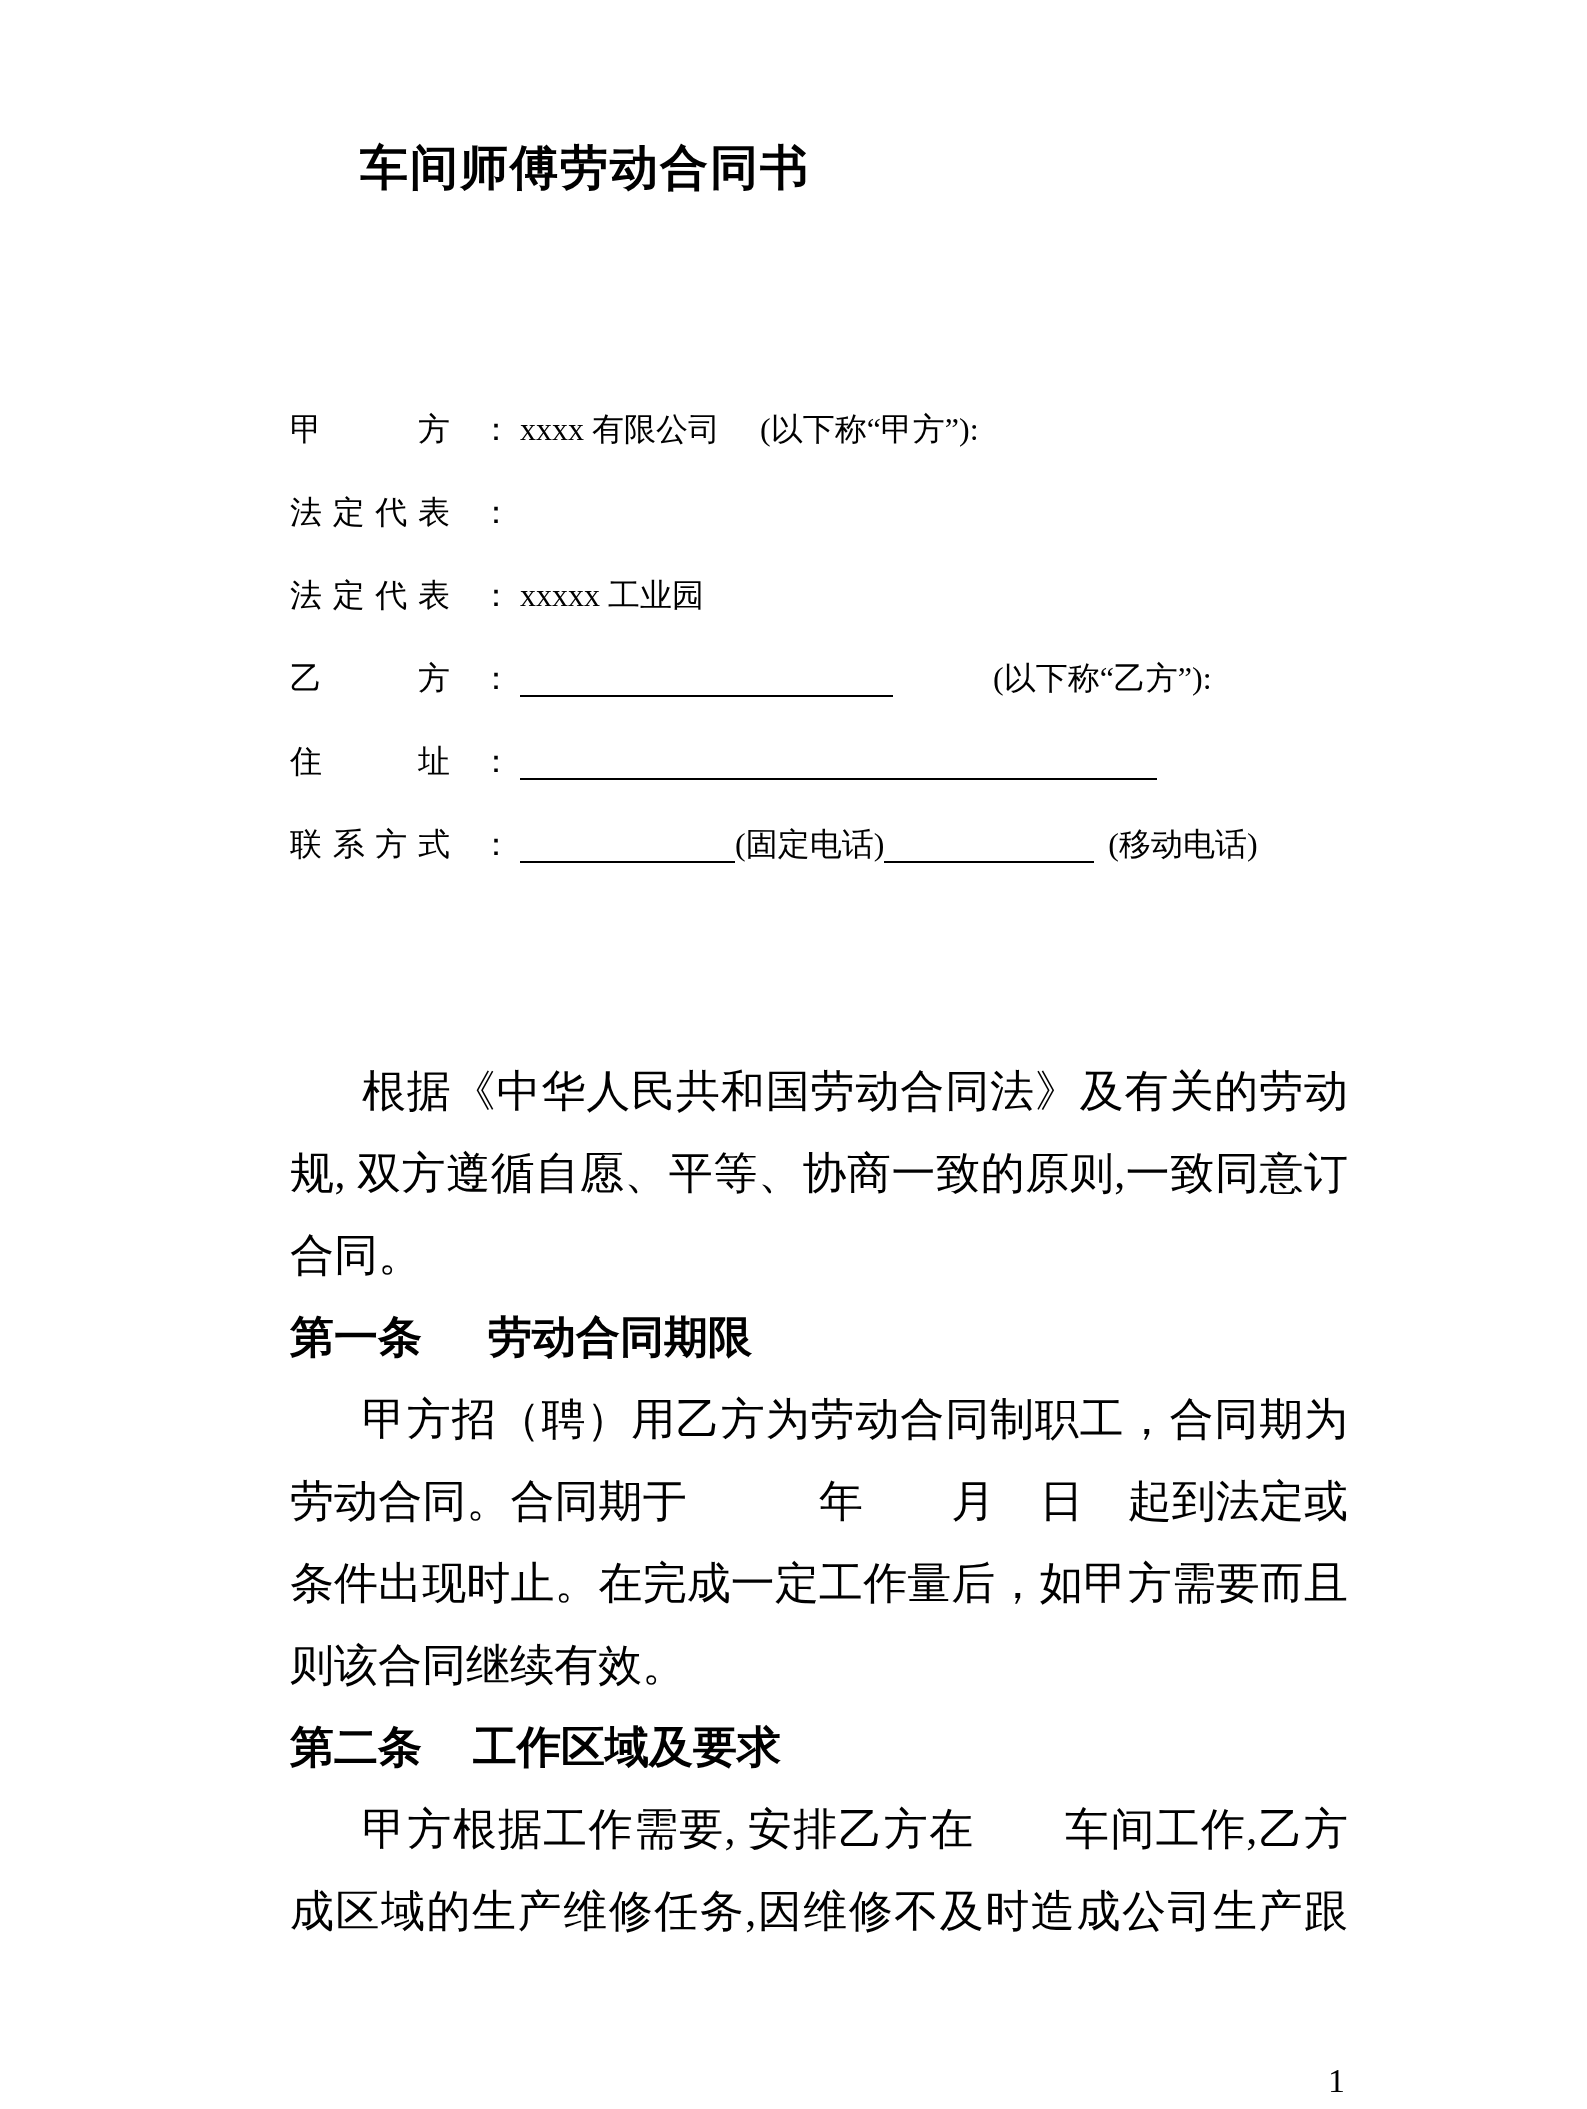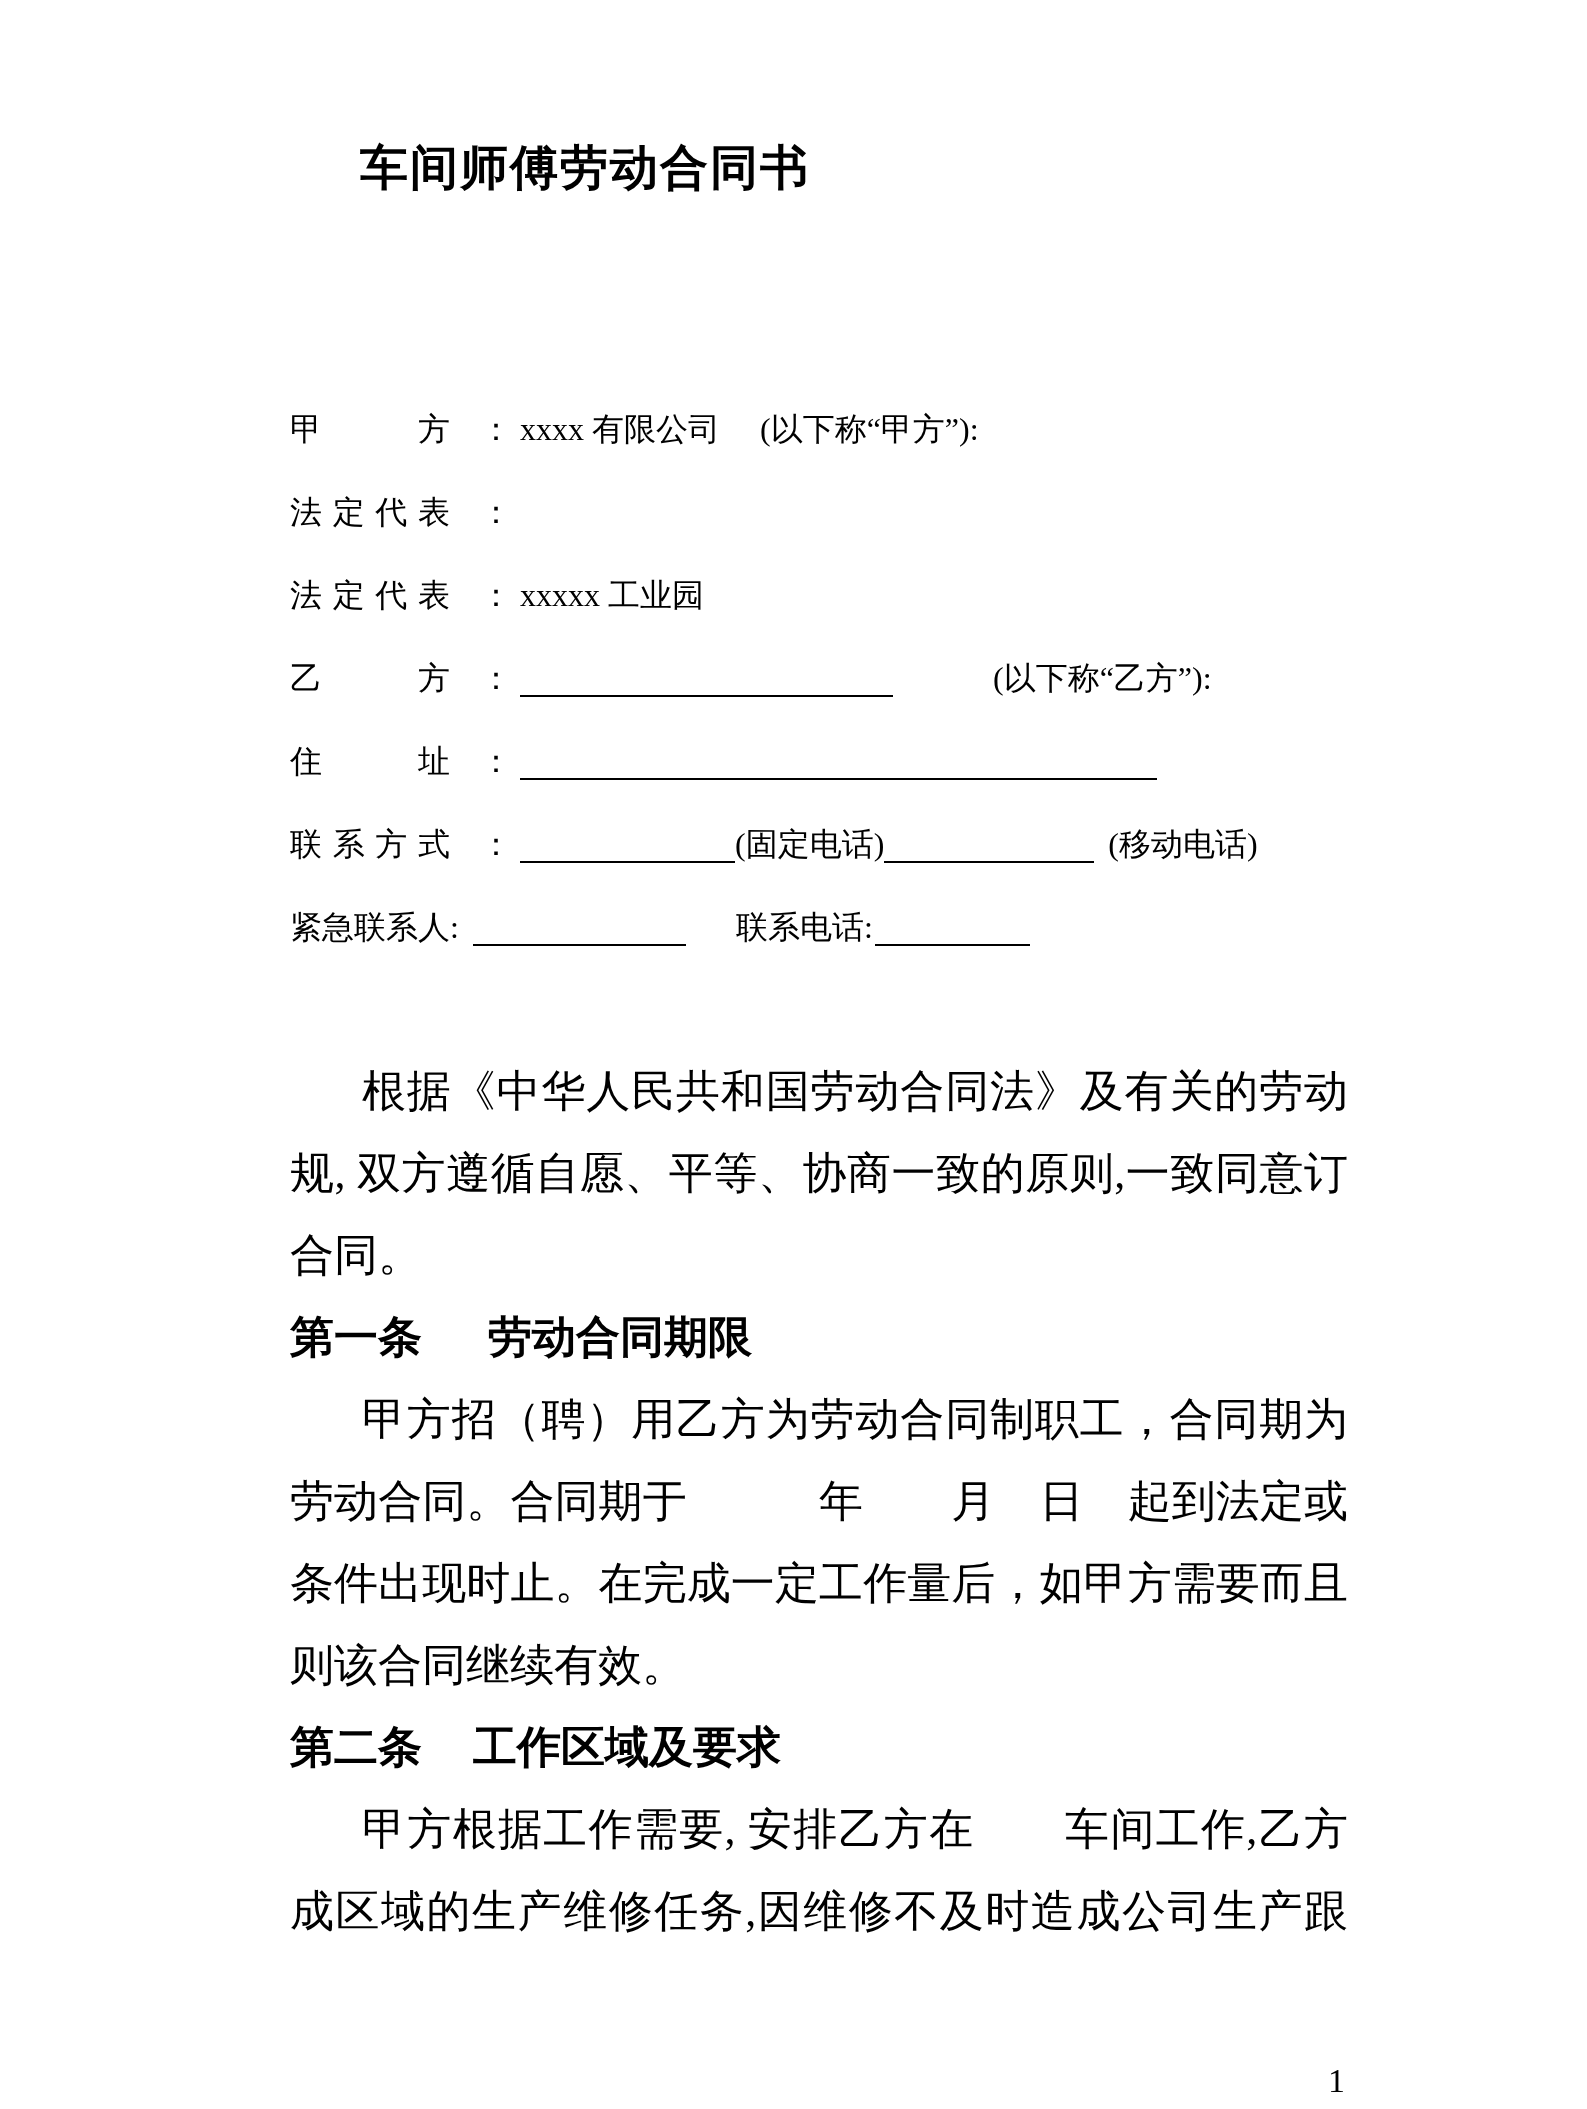--- a/index.html
+++ b/index.html
@@ -132,27 +132,20 @@
 
     <div class="info-line">
       <span class="ilabel">联系方式</span>
       <span class="colon">：</span>
       <span class="ul ul-fix"></span>
       <span>(固定电话)</span>
       <span class="ul ul-mob"></span>
       <span class="gap14">(移动电话)</span>
     </div>
 
-    <div class="info-line">
-      <span class="ilabel wide">紧急联系人</span>
-      <span class="colon tight">:</span>
-      <span class="ul ul-emg1"></span>
-      <span class="emg-phone">联系电话:</span>
-      <span class="ul ul-emg2"></span>
-    </div>
 
   </div>
 
   <div class="body-block">
 
     <div class="tline indent">根据《中华人民共和国劳动合同法》及有关的劳动法律、法</div>
     <div class="tline">规, 双方遵循自愿、平等、协商一致的原则,一致同意订立本劳动</div>
     <div class="tline last">合同。</div>
 
     <div class="heading">

